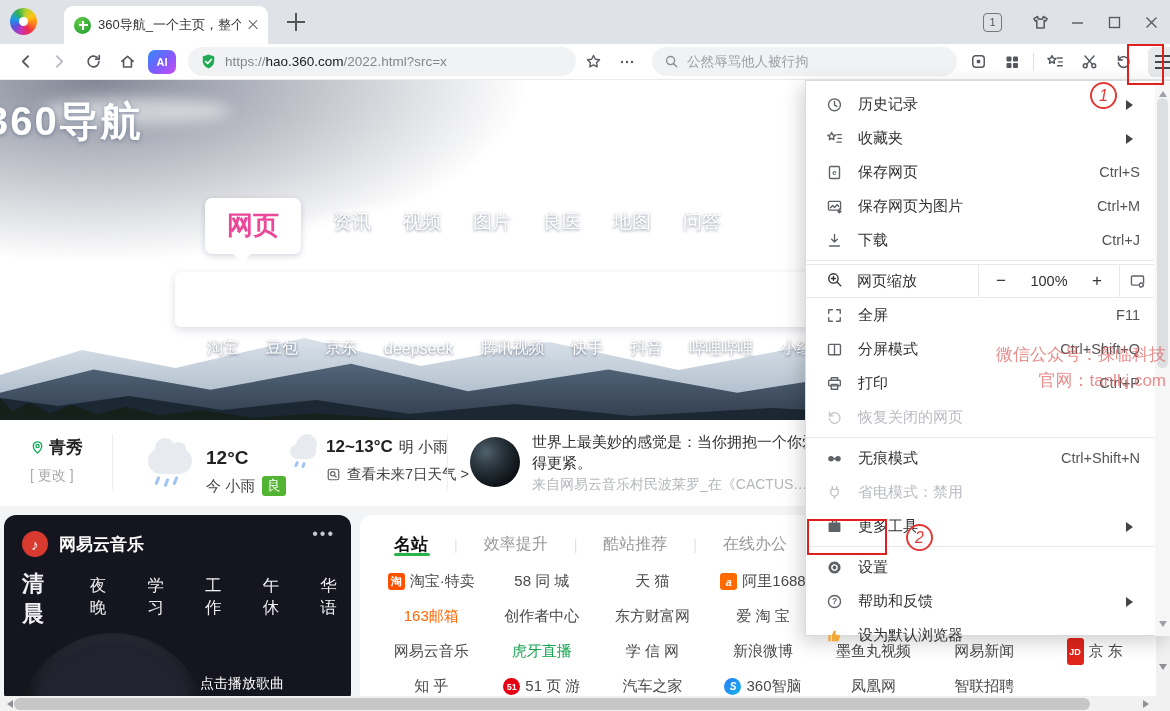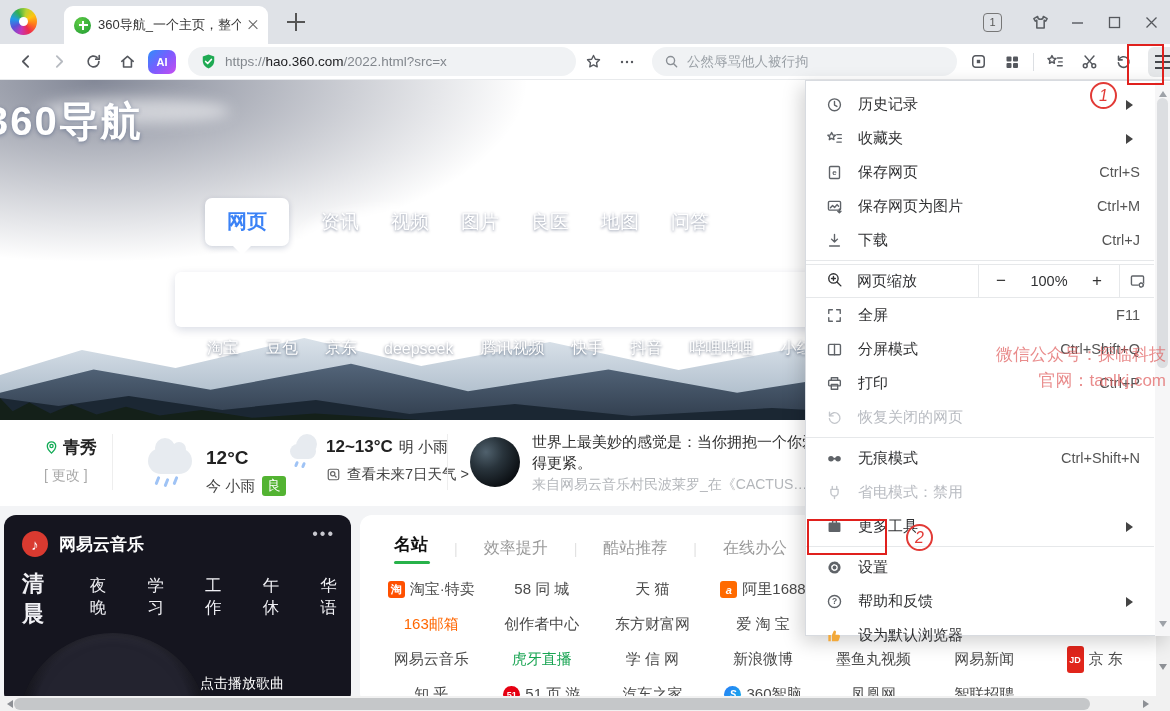--- a/index.html
+++ b/index.html
@@ -56,33 +56,33 @@
     clip-path:polygon(0 55%,7% 30%,15% 48%,26% 18%,36% 46%,47% 22%,58% 50%,68% 28%,78% 46%,88% 30%,100% 44%,100% 100%,0 100%); }
   .mtn-mid { top:268px; height:72px; background:linear-gradient(180deg,#5d7086,#313e4e);
     clip-path:polygon(0 62%,8% 30%,18% 58%,30% 22%,40% 60%,52% 30%,63% 62%,74% 34%,86% 58%,94% 40%,100% 55%,100% 100%,0 100%); }
   .mtn-near { top:300px; height:40px; background:#1b2733;
     clip-path:polygon(0 45%,5% 65%,11% 40%,19% 75%,27% 50%,35% 85%,44% 60%,54% 90%,66% 70%,80% 92%,100% 75%,100% 100%,0 100%); }
   .trees { position:absolute; left:0; top:318px; width:420px; height:22px; background:#142019;
     clip-path:polygon(0 0,3% 60%,7% 20%,12% 70%,17% 30%,23% 75%,30% 40%,38% 80%,48% 55%,60% 90%,75% 70%,100% 100%,0 100%); }
   .hero-logo { position:absolute; left:-14px; top:14px; color:#fff; font-size:40px; font-weight:bold; letter-spacing:2px; text-shadow:0 1px 4px rgba(0,30,80,.35); }
   .hero-tabs { position:absolute; left:205px; top:118px; display:flex; gap:32px; align-items:flex-start; }
   .hero-tab { color:#fff; font-size:19px; padding-top:11px; text-shadow:0 1px 3px rgba(0,20,60,.5); white-space:nowrap; }
-  .hero-tab.active { background:#fff; color:#3b82f6; font-weight:bold; font-size:20px; padding:10px 22px 11px; border-radius:7px; position:relative; text-shadow:none; box-shadow:0 2px 6px rgba(0,30,80,.18); }
+  .hero-tab.active { background:#fff; color:#ec4899; font-weight:bold; font-size:26px; padding:10px 22px 11px; border-radius:7px; position:relative; text-shadow:none; box-shadow:0 2px 6px rgba(0,30,80,.18); }
   .hero-tab.active::after { content:""; position:absolute; left:28px; bottom:-9px; border:9px solid transparent; border-top-color:#fff; border-bottom:none; }
   .hero-search { position:absolute; left:175px; top:192px; width:828px; height:55px; background:#fff; border-radius:6px; box-shadow:0 3px 10px rgba(0,30,80,.15); }
   .quick-links { position:absolute; left:165px; top:258px; display:flex; gap:27px; align-items:center; }
   .quick-links a { color:#fff; font-size:16px; text-decoration:none; text-shadow:0 1px 3px rgba(0,20,50,.6); white-space:nowrap; }
   .qgear { color:#fff; display:flex; }
 
   .watermark { position:absolute; right:4px; top:342px; text-align:right; font-size:17px; line-height:1.55;
     color:rgba(225,95,95,.72); z-index:60; pointer-events:none; }
 
   
   .weather { position:absolute; left:0; top:420px; width:1170px; height:86px; background:#fff; }
-  .wx-loc { position:absolute; left:44px; top:16px; }
+  .wx-loc { position:absolute; left:30px; top:16px; }
   .wx-city { font-size:17px; font-weight:bold; color:#222; display:flex; align-items:center; gap:4px; }
   .wx-change { font-size:14px; color:#aaa; margin-top:8px; }
   .wx-div { position:absolute; top:14px; width:1px; height:56px; background:#eee; }
   .cloudic { position:absolute; width:44px; height:26px; background:#e7ebf0; border-radius:13px; }
   .cloudic::before { content:""; position:absolute; left:7px; top:-10px; width:20px; height:20px; border-radius:50%; background:#e7ebf0; }
   .cloudic::after { content:""; position:absolute; right:6px; top:-6px; width:14px; height:14px; border-radius:50%; background:#e7ebf0; }
   .raindrops i { position:absolute; width:2.5px; height:9px; background:#9fc3f5; border-radius:2px; transform:rotate(22deg); }
   .wx-temp { font-size:19px; font-weight:bold; color:#222; }
   .wx-desc { font-size:15px; color:#444; margin-top:7px; display:flex; align-items:center; gap:7px; }
   .aqi { background:#53b332; color:#fff; font-size:13.5px; border-radius:3px; padding:1px 5px; }
@@ -105,21 +105,21 @@
   .mtab { font-size:16.5px; color:#f0f0f4; }
   .mtab.active { font-size:22px; font-weight:bold; }
   .knob { position:absolute; left:14px; top:118px; width:190px; height:190px; border-radius:50%;
     background:radial-gradient(circle at 50% 42%,#23232f 0 52%,#101018 66%,#1c1c28 72%,#0b0b12 100%);
     box-shadow:inset 0 4px 14px rgba(255,255,255,.05), inset 0 -8px 18px rgba(0,0,0,.6); }
   .music-hint { position:absolute; left:196px; top:160px; font-size:14px; color:#fff; }
 
   .sites-card { position:absolute; left:360px; top:515px; width:806px; height:190px; background:#fff; border-radius:12px; overflow:hidden; }
   .sites-tabs { display:flex; align-items:center; gap:0; padding:18px 0 0 34px; }
   .stab { font-size:16px; color:#9a9a9a; white-space:nowrap; }
-  .stab.active { font-size:17px; color:#111; font-weight:bold; position:relative; padding-bottom:8px; }
+  .stab.active { font-size:17px; color:#111; font-weight:bold; position:relative; padding-bottom:0; }
   .stab.active::after { content:""; position:absolute; left:0; bottom:0; width:36px; height:3px; background:#27b24a; border-radius:2px; }
   .stab-sep { color:#e2e2e2; margin:0 26px; font-size:14px; }
   .sites-grid { display:grid; grid-template-columns:repeat(7,1fr); padding:8px 16px 0; }
   .scell { height:35px; display:flex; align-items:center; justify-content:center; gap:5px; font-size:15px; color:#4a4a4a; white-space:nowrap; }
   .scell.orange { color:#ff6600; } .scell.green { color:#18a452; }
   .sic { display:inline-flex; align-items:center; justify-content:center; font-weight:bold; color:#fff; border-radius:3px; flex:0 0 auto; }
   .sic.taobao { width:17px; height:17px; background:#ff5000; font-size:11px; }
   .sic.ali { width:17px; height:17px; background:#ff6a00; font-size:11px; font-style:italic; }
   .sic.jd { width:17px; height:27px; background:#e1251b; font-size:9px; }
   .sic.y51 { width:17px; height:17px; background:#e60012; border-radius:50%; font-size:9px; }

